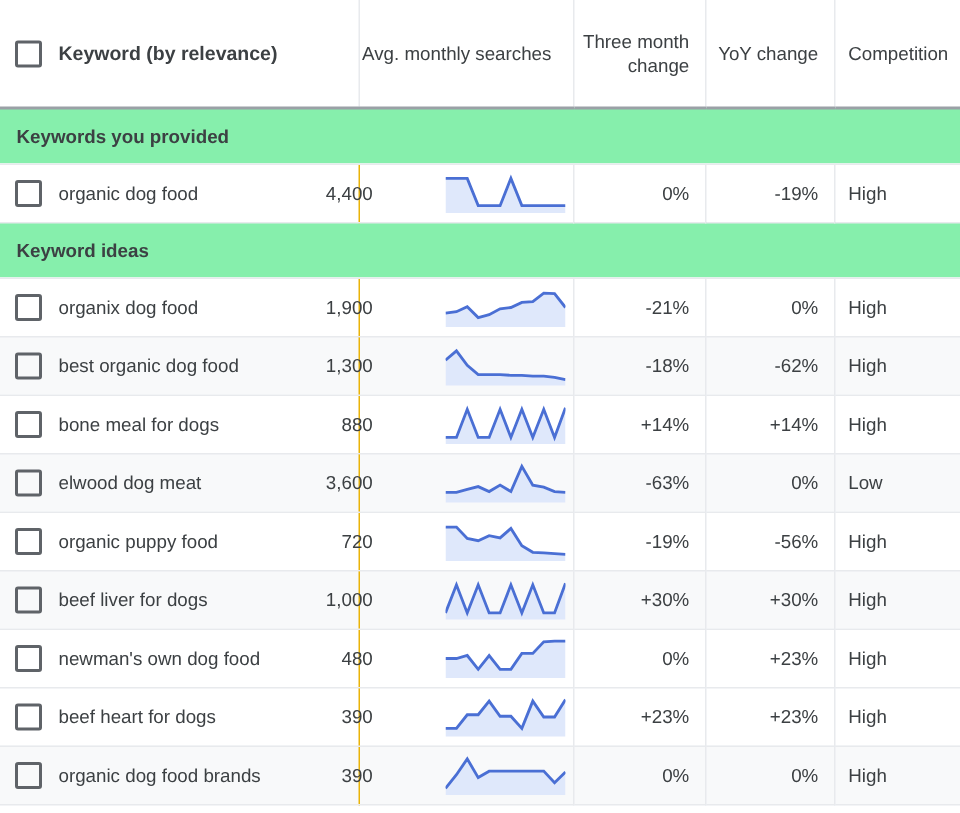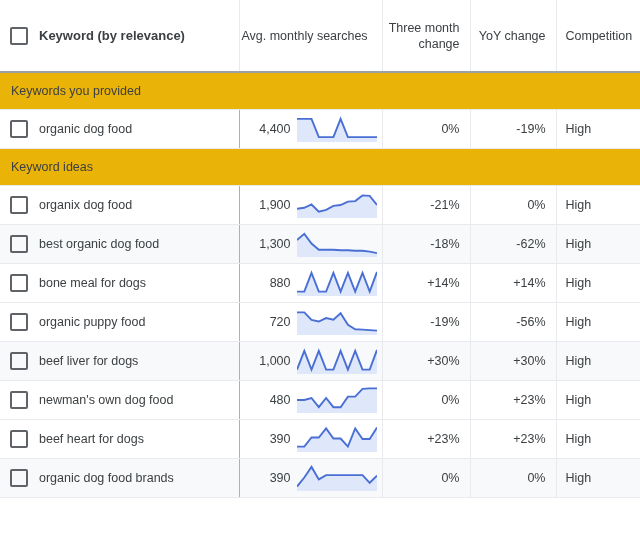--- a/index.html
+++ b/index.html
@@ -57,21 +57,22 @@
     font-size: 13px;
   }
   thead th.th-avg { text-align: center; padding-right: 12px; }
   thead th.th-three { text-align: right; padding-right: 10px; line-height: 16px; }
   thead th.th-yoy { text-align: right; padding-right: 10px; margin-left: 33px; }
   thead th.th-comp { text-align: left; padding-left: 9px; border-right: none; }
 
   
   tr.section-row {
     height: 37px;
-    background: #eab308;
+    background: #86efac;
+    font-weight: bold;
   }
   tr.section-row td {
     padding: 0 0 0 11px;
     font-size: 12.5px;
     color: #3c4043;
     border-bottom: 1px solid #e8eaed;
     border-top: 1px solid #e8eaed;
   }
 
   
@@ -103,20 +104,21 @@
     display: block;
   }
 
   
   .avg-wrap {
     display: flex;
     align-items: center;
     justify-content: flex-end;
     height: 38px;
     padding-right: 5px;
+    gap: 42px;
   }
   .avg-num {
     font-size: 12.5px;
     color: #3c4043;
     text-align: right;
     white-space: nowrap;
   }
   .spark {
     width: 80px;
     height: 30px;
@@ -231,20 +233,40 @@
             <svg class="spark" viewBox="0 0 80 30" preserveAspectRatio="none">
               <path d="M0.0 23.6 L7.3 23.6 L14.5 4.9 L21.8 23.6 L29.1 23.6 L36.4 4.9 L43.6 23.6 L50.9 4.9 L58.2 23.6 L65.5 4.9 L72.7 23.6 L80.0 3.9 L80 28 L0 28 Z" fill="#dfe8fb"></path>
               <path d="M0.0 23.6 L7.3 23.6 L14.5 4.9 L21.8 23.6 L29.1 23.6 L36.4 4.9 L43.6 23.6 L50.9 4.9 L58.2 23.6 L65.5 4.9 L72.7 23.6 L80.0 3.9" fill="none" stroke="#4a6fd4" stroke-width="1.9" stroke-linejoin="miter" stroke-linecap="butt" vector-effect="non-scaling-stroke"></path>
             </svg>
           </div>
         </td>
         <td class="cell-three">+14%</td>
         <td class="cell-yoy">+14%</td>
         <td class="cell-comp">High</td>
       </tr>
+      <tr class="data-row alt">
+        <td class="cell-check">
+          <span class="checkbox"></span>
+        </td>
+        <td class="cell-keyword">
+          <span class="kw-text">elwood dog meat</span>
+        </td>
+        <td class="cell-avg">
+          <div class="avg-wrap">
+            <span class="avg-num">3,600</span>
+            <svg class="spark" viewBox="0 0 80 30" preserveAspectRatio="none">
+              <path d="M0.0 21.2 L7.3 21.2 L14.5 19.3 L21.8 17.4 L29.1 20.7 L36.4 16.4 L43.6 20.7 L50.9 3.9 L58.2 16.4 L65.5 17.8 L72.7 20.7 L80.0 21.2 L80 28 L0 28 Z" fill="#dfe8fb"></path>
+              <path d="M0.0 21.2 L7.3 21.2 L14.5 19.3 L21.8 17.4 L29.1 20.7 L36.4 16.4 L43.6 20.7 L50.9 3.9 L58.2 16.4 L65.5 17.8 L72.7 20.7 L80.0 21.2" fill="none" stroke="#4a6fd4" stroke-width="1.9" stroke-linejoin="miter" stroke-linecap="butt" vector-effect="non-scaling-stroke"></path>
+            </svg>
+          </div>
+        </td>
+        <td class="cell-three">-63%</td>
+        <td class="cell-yoy">0%</td>
+        <td class="cell-comp">Low</td>
+      </tr>
       <tr class="data-row">
         <td class="cell-check">
           <span class="checkbox"></span>
         </td>
         <td class="cell-keyword">
           <span class="kw-text">organic puppy food</span>
         </td>
         <td class="cell-avg">
           <div class="avg-wrap">
             <span class="avg-num">720</span>

